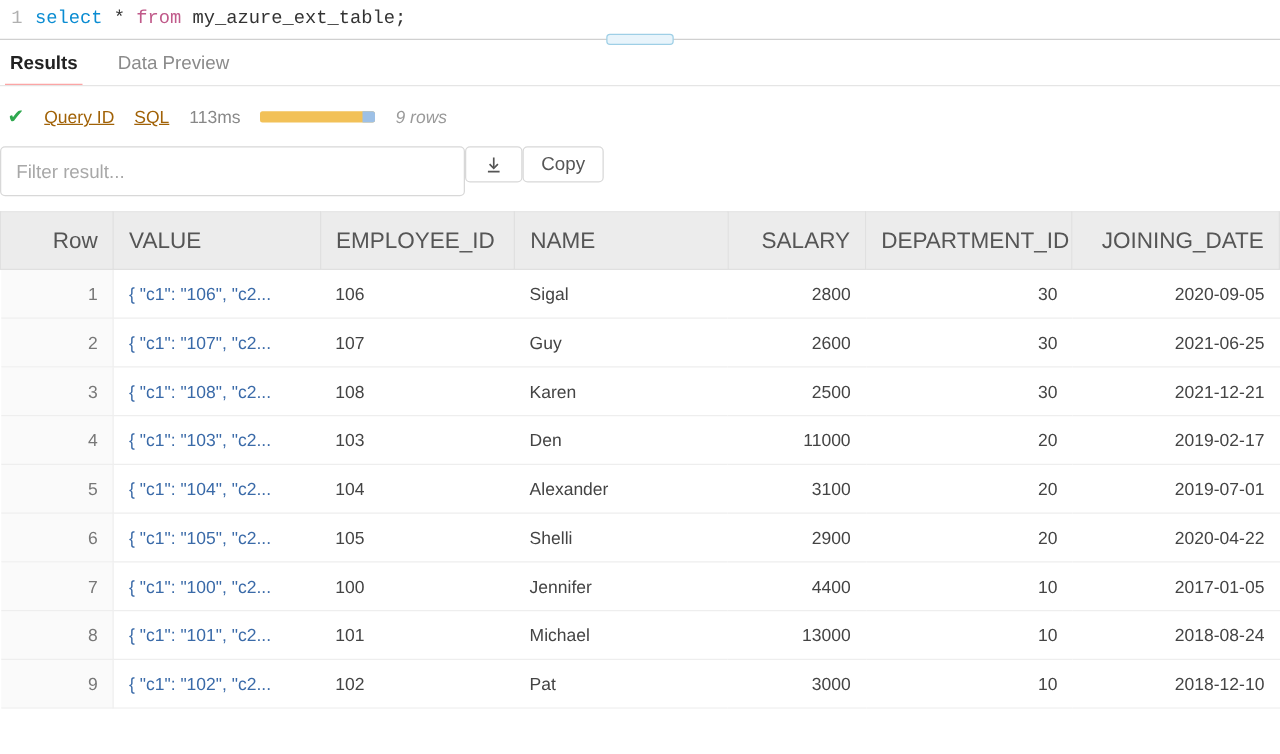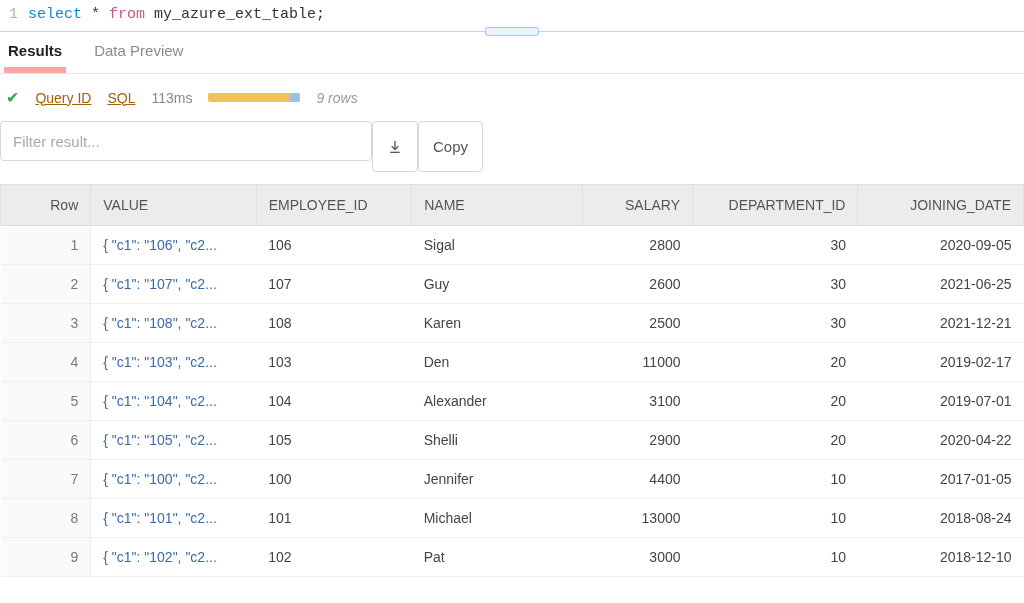--- a/index.html
+++ b/index.html
@@ -47,21 +47,21 @@
 .tab {
   padding: 10px 4px 8px 4px;
   margin-right: 24px;
   color: #8b8b8b;
   cursor: pointer;
   font-size: 15px;
 }
 .tab.active {
   color: #222;
   font-weight: 600;
-  border-bottom: 6px solid #fca5a5;
+  border-bottom: 1px solid #fca5a5;
 }
 .status-row {
   display: flex;
   align-items: center;
   padding: 14px 6px 14px 6px;
   gap: 16px;
   color: #666;
 }
 .status-row .check {
   color: #2fa84f;
@@ -97,21 +97,21 @@
   width: 372px;
   height: 40px;
   border: 1px solid #d8d8d8;
   border-radius: 4px;
   padding: 0 12px;
   font-size: 15px;
   color: #333;
 }
 .filter-input::placeholder { color: #a8a8a8; }
 .btn {
-  height: 51px;
+  height: 29px;
   min-width: 42px;
   border: 1px solid #d8d8d8;
   border-radius: 4px;
   background: #fff;
   padding: 0 14px;
   font-size: 15px;
   color: #555;
   cursor: pointer;
   display: flex;
   align-items: center;
@@ -123,21 +123,21 @@
   border-collapse: collapse;
   table-layout: fixed;
 }
 table.data th {
   background: #ececec;
   text-align: left;
   padding: 12px 12px;
   font-weight: 400;
   color: #555;
   border: 1px solid #e0e0e0;
-  font-size: 14px;
+  font-size: 18px;
 }
 table.data th.right, table.data td.right { text-align: right; }
 table.data td {
   padding: 11px 12px;
   border-bottom: 1px solid #eee;
   color: #444;
   font-size: 14px;
   white-space: nowrap;
   overflow: hidden;
   text-overflow: ellipsis;

